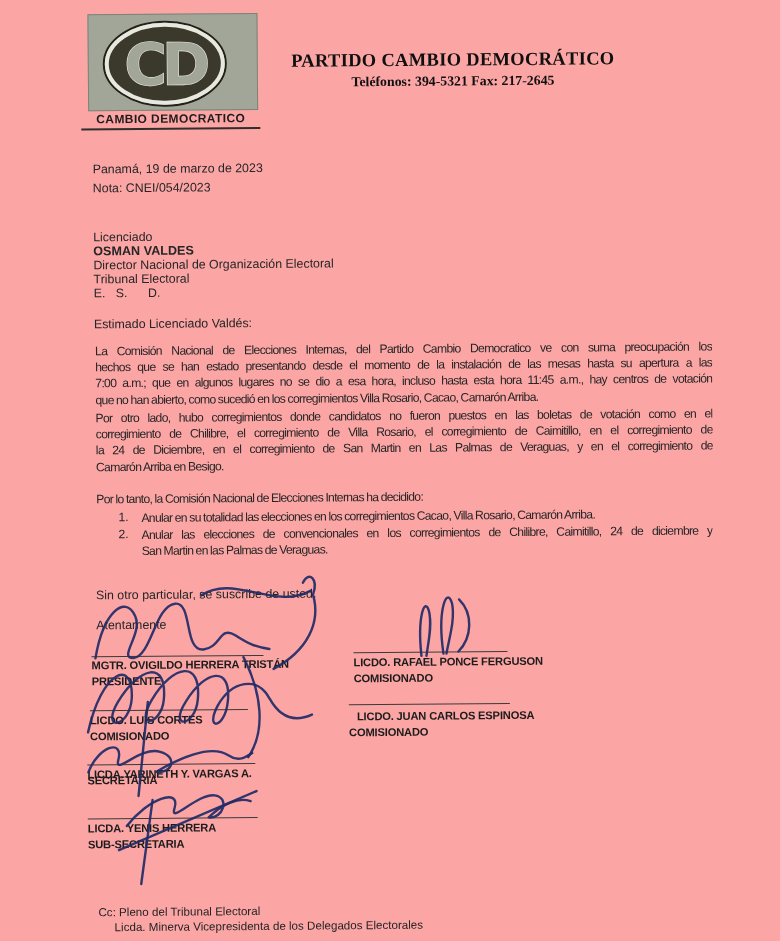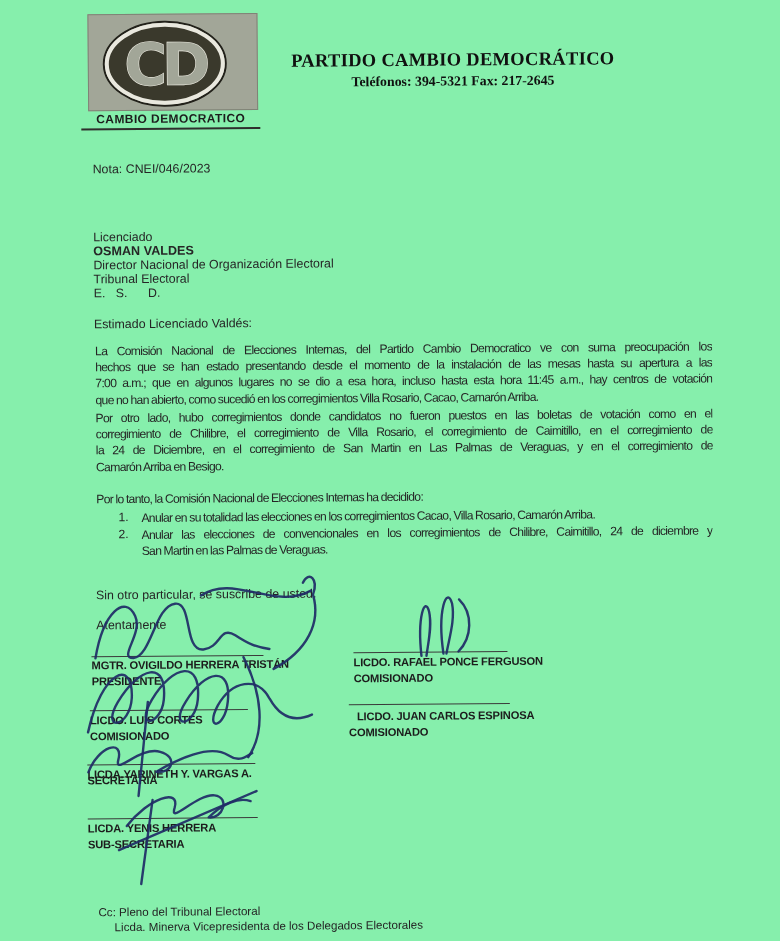--- a/index.html
+++ b/index.html
@@ -1,18 +1,18 @@
 <!DOCTYPE html>
 <html><head>
 <meta charset="utf-8">
 <style>
   html,body{margin:0;padding:0;background:#e8e8e6;}
   .page{
     position:relative;width:780px;height:941px;margin:0 auto;
-    background:#86efac;overflow:hidden;
+    background:#fca5a5;overflow:hidden;
     font-family:"Liberation Sans",sans-serif;color:#262626;
   }
   .tilt{position:absolute;inset:0;transform:rotate(-0.45deg);transform-origin:390px 470px;}
   .abs{position:absolute;}
   
   .logo-box{left:91px;top:12px;width:170px;height:97px;background:#a2a698;border:1px solid #7f8376;box-sizing:border-box;}
   .logo-caption{left:84px;top:110px;width:179px;text-align:center;font-size:12px;font-weight:600;letter-spacing:.4px;color:#1d1d1d;border-bottom:2px solid #2e2e2c;padding-bottom:2px;}
   .title-box{left:281px;top:50px;width:350px;text-align:center;font-family:"Liberation Serif",serif;color:#101010;}
   .letter-title{font-size:18.5px;font-weight:bold;letter-spacing:.3px;}
   .letter-contact{font-size:13.8px;font-weight:bold;margin-top:3px;}
@@ -52,21 +52,22 @@
       </svg>
     </div>
     <div class="abs logo-caption">CAMBIO DEMOCRATICO</div>
 
     <div class="abs title-box">
       <div class="letter-title">PARTIDO CAMBIO DEMOCRÁTICO</div>
       <div class="letter-contact">Teléfonos: 394-5321 Fax: 217-2645</div>
     </div>
 
     <div class="abs date-block">
-      <div>Nota: CNEI/046/2023</div>
+      <div>Panamá, 19 de marzo de 2023</div>
+      <div>Nota: CNEI/054/2023</div>
     </div>
 
     <div class="abs recipient">
       <div>Licenciado</div>
       <div class="bold">OSMAN VALDES</div>
       <div>Director Nacional de Organización Electoral</div>
       <div>Tribunal Electoral</div>
       <div class="esd">E.   S.      D.</div>
     </div>
 

